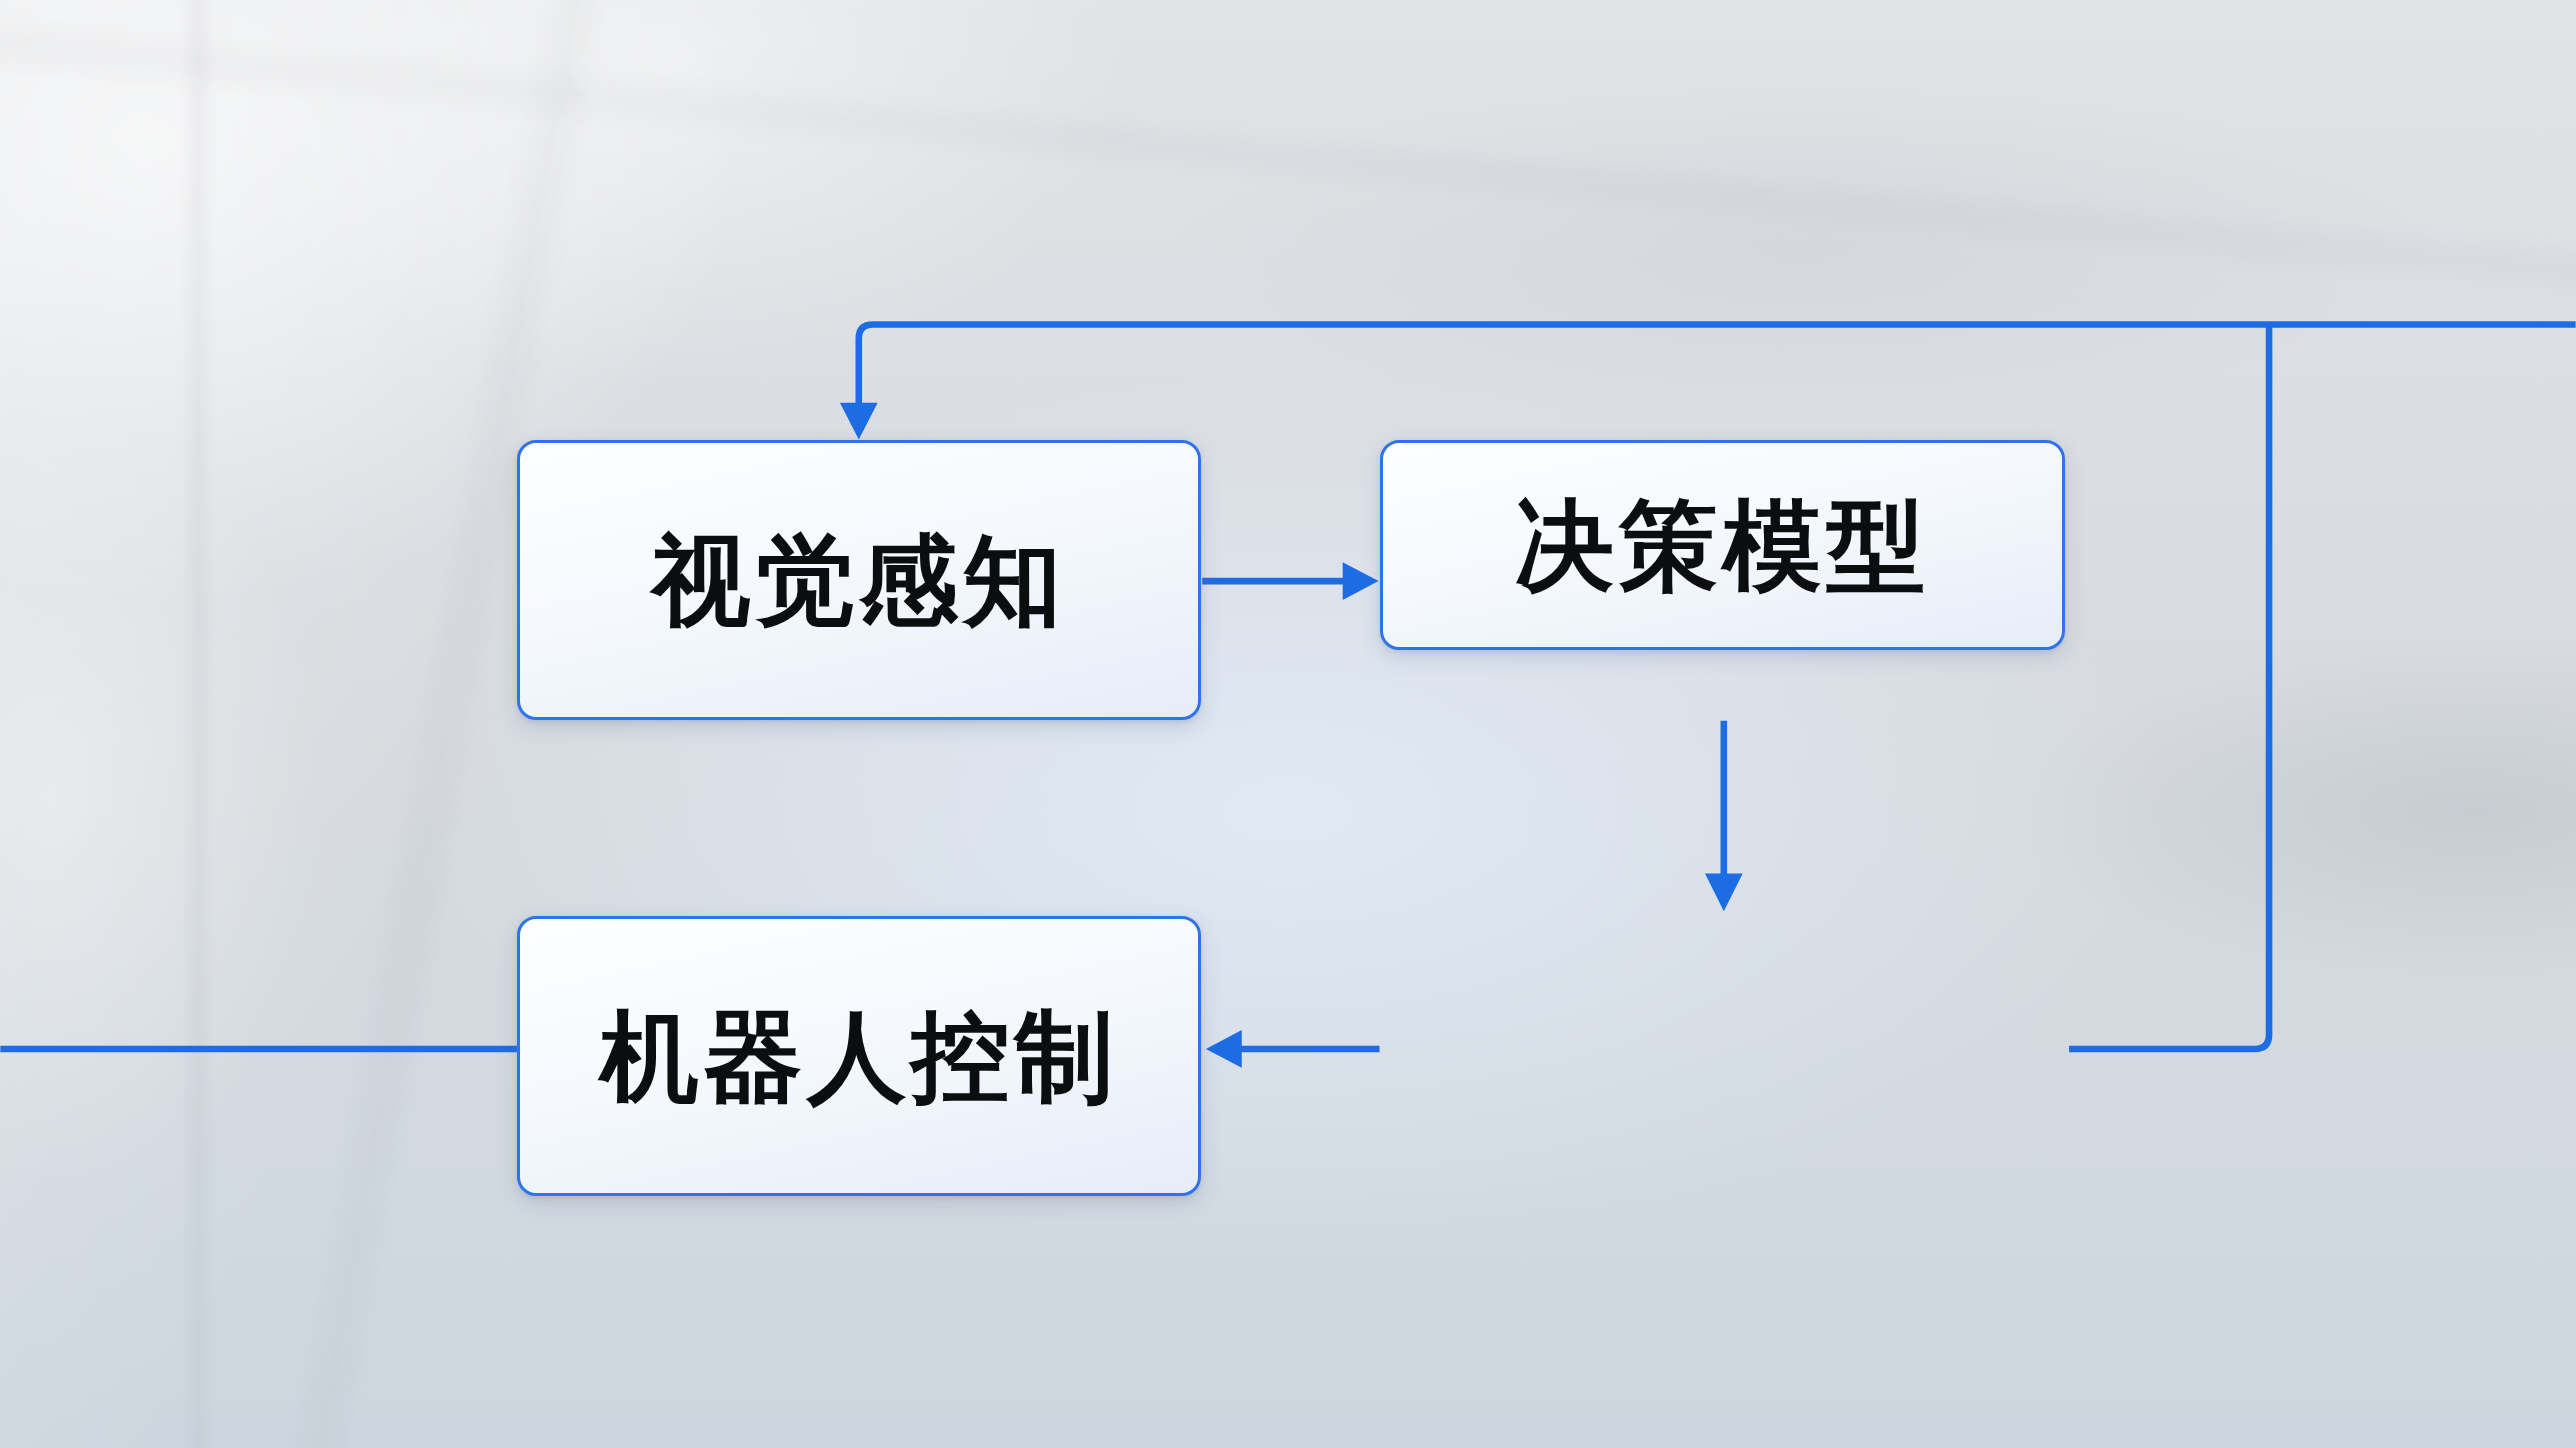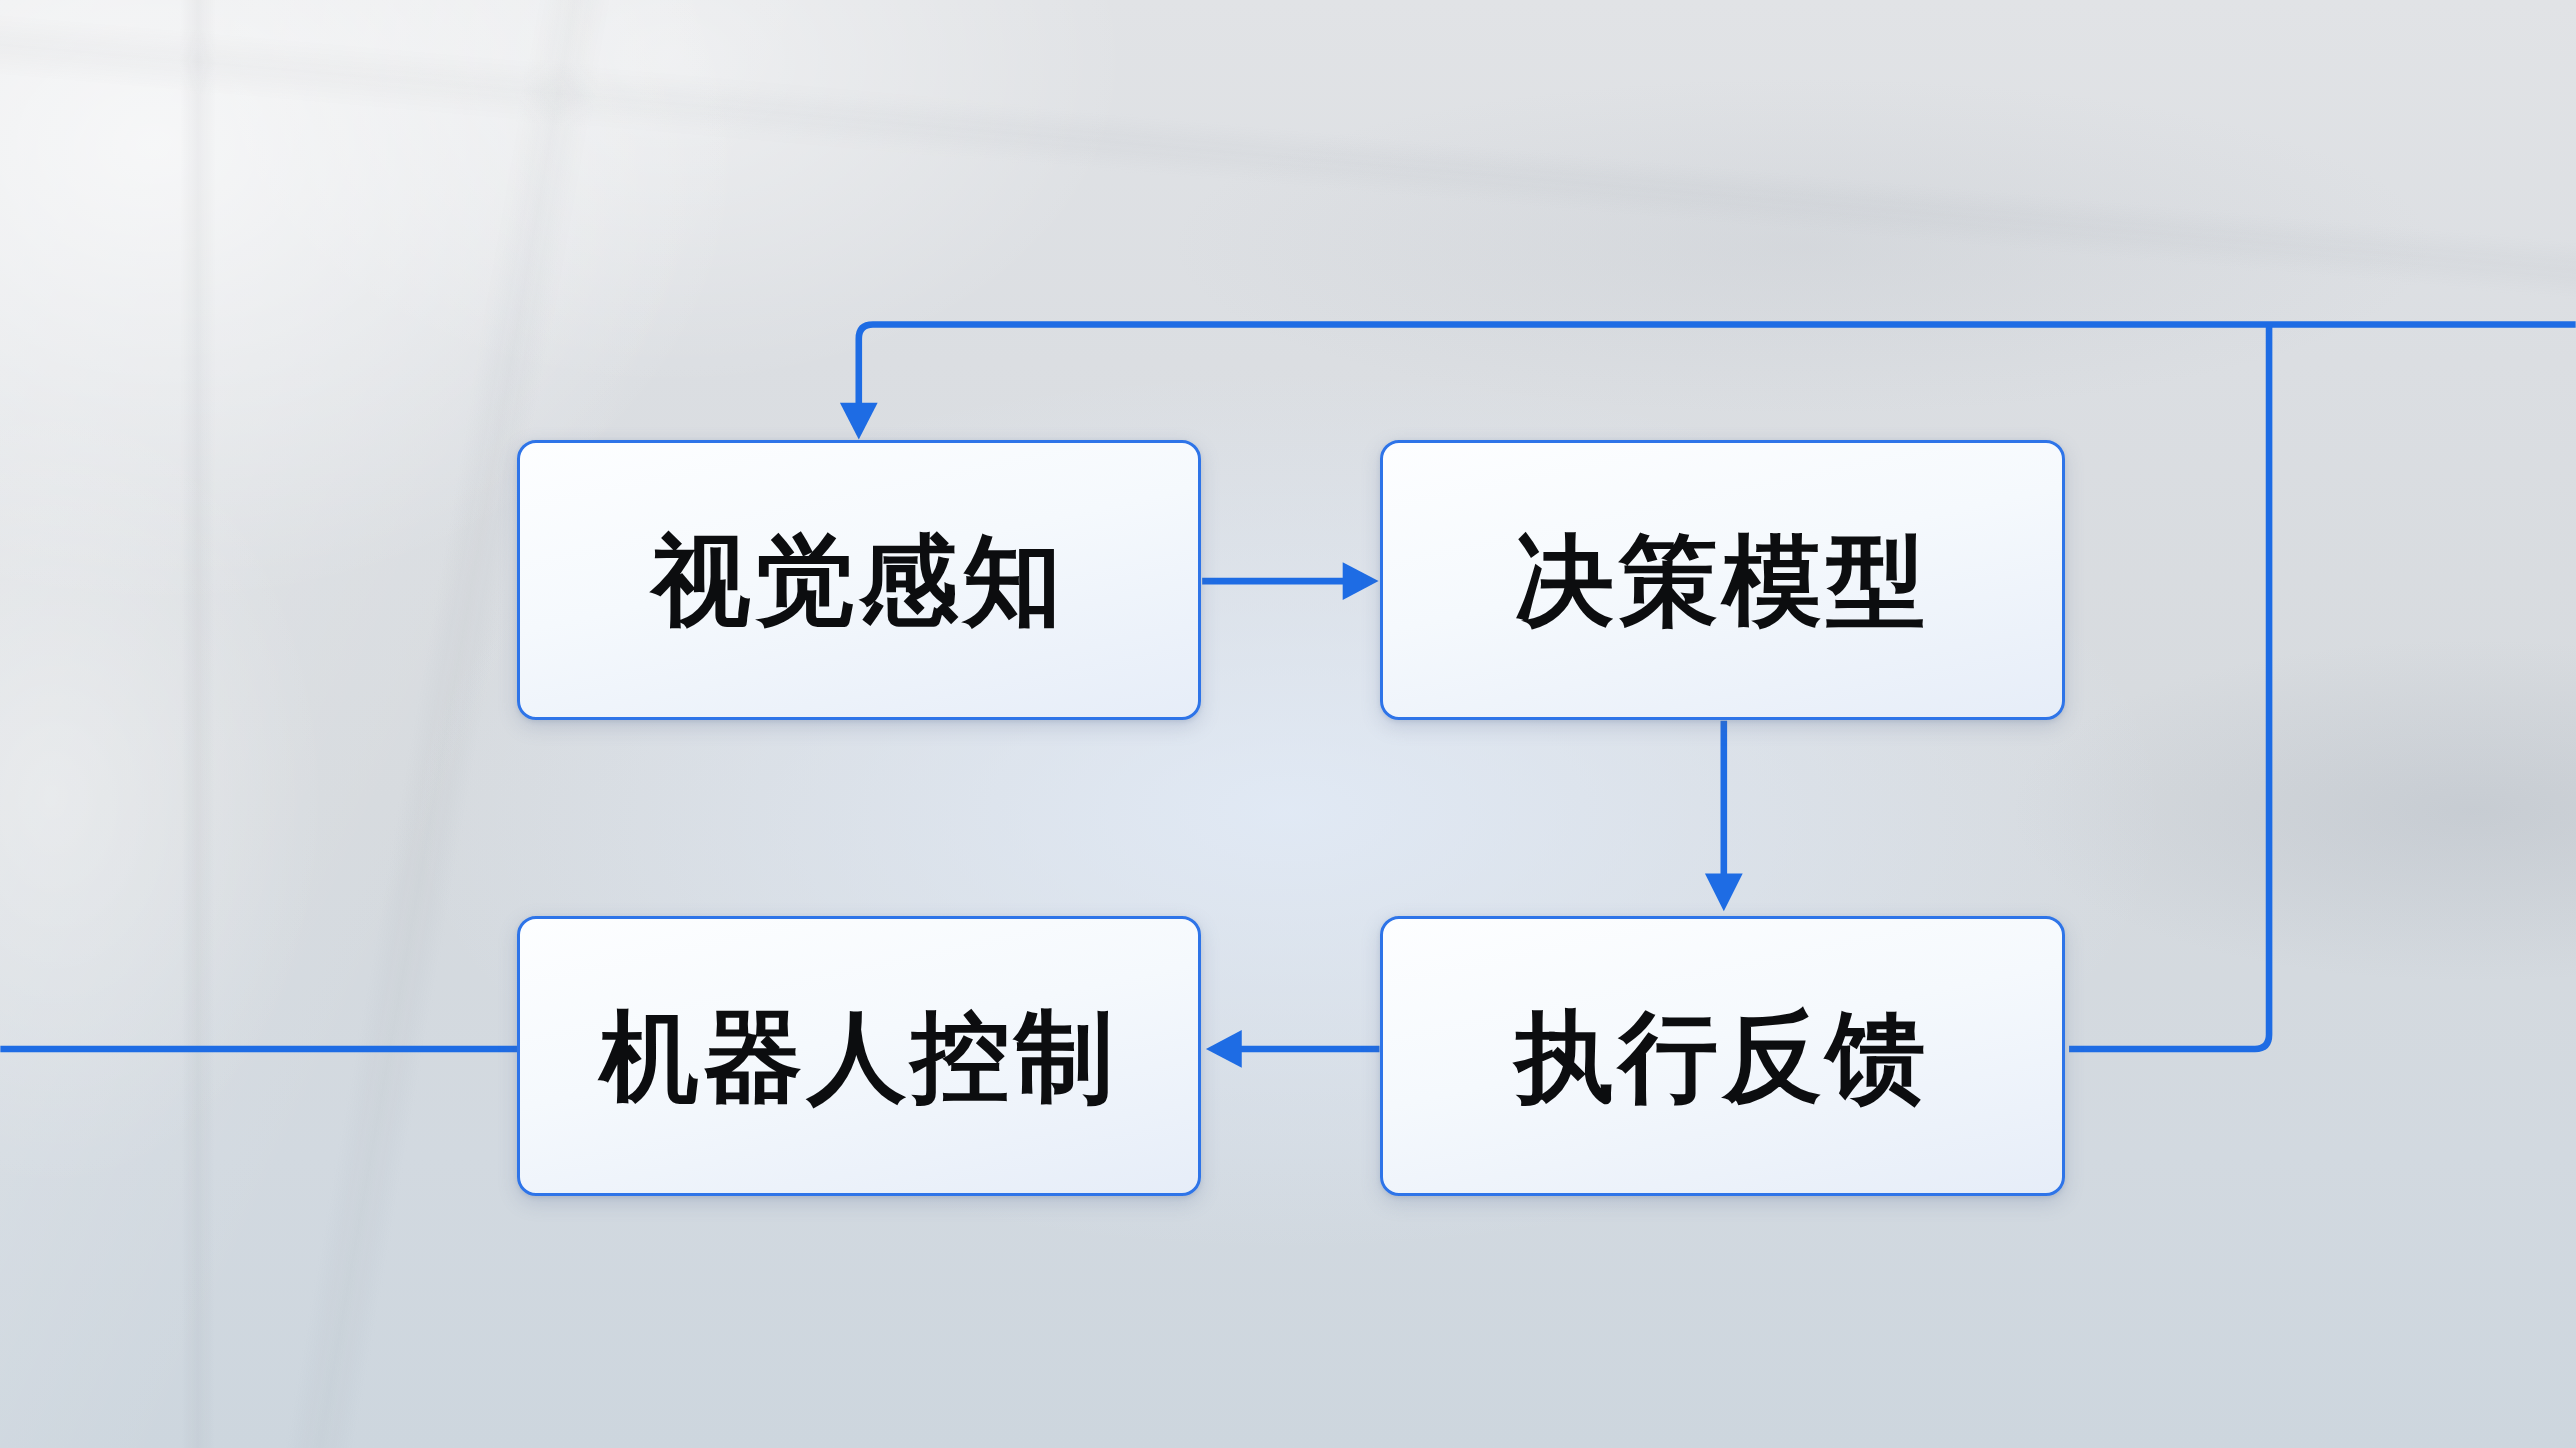--- a/index.html
+++ b/index.html
@@ -45,21 +45,21 @@
   }
   .node-label {
     font-size:99px;
     font-weight:700;
     color:#0c0d0f;
     letter-spacing:4.7px;
     line-height:1;
     white-space:nowrap;
   }
   #node-visual-perception   { left:517px;  top:440px; width:684px; height:280px; }
-  #node-decision-model      { left:1380px; top:440px; width:685px; height:280px; }
+  #node-decision-model      { left:1380px; top:440px; width:685px; height:210px; }
   #node-robot-control       { left:517px;  top:916px; width:684px; height:280px;text-align:right; }
   #node-execution-feedback  { left:1380px; top:916px; width:685px; height:280px; }
 </style>
 </head>
 <body>
 
 <div class="canvas">
 
   <div class="bg-layer bg-light-topleft"></div>
   <div class="bg-layer bg-window-seams"></div>
@@ -90,18 +90,15 @@
   </div>
 
   <div class="node" id="node-decision-model">
     <span class="node-label">决策模型</span>
   </div>
 
   <div class="node" id="node-robot-control">
     <span class="node-label">机器人控制</span>
   </div>
 
-  <div class="node" id="node-execution-feedback">
-    <span class="node-label">执行反馈</span>
-  </div>
 
 </div>
 
 
 </body></html>

